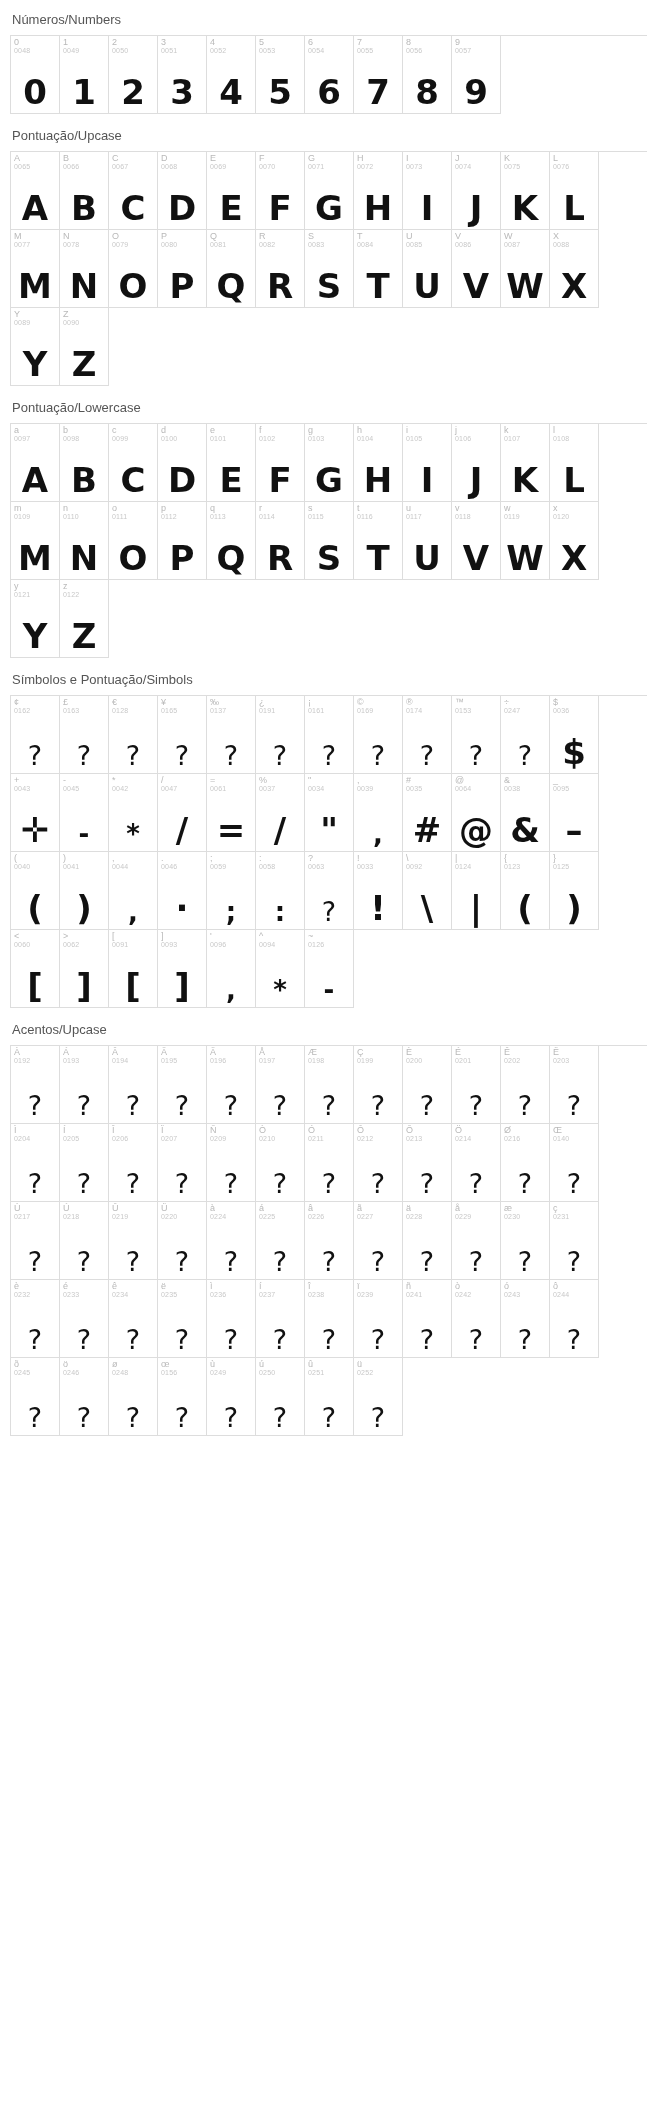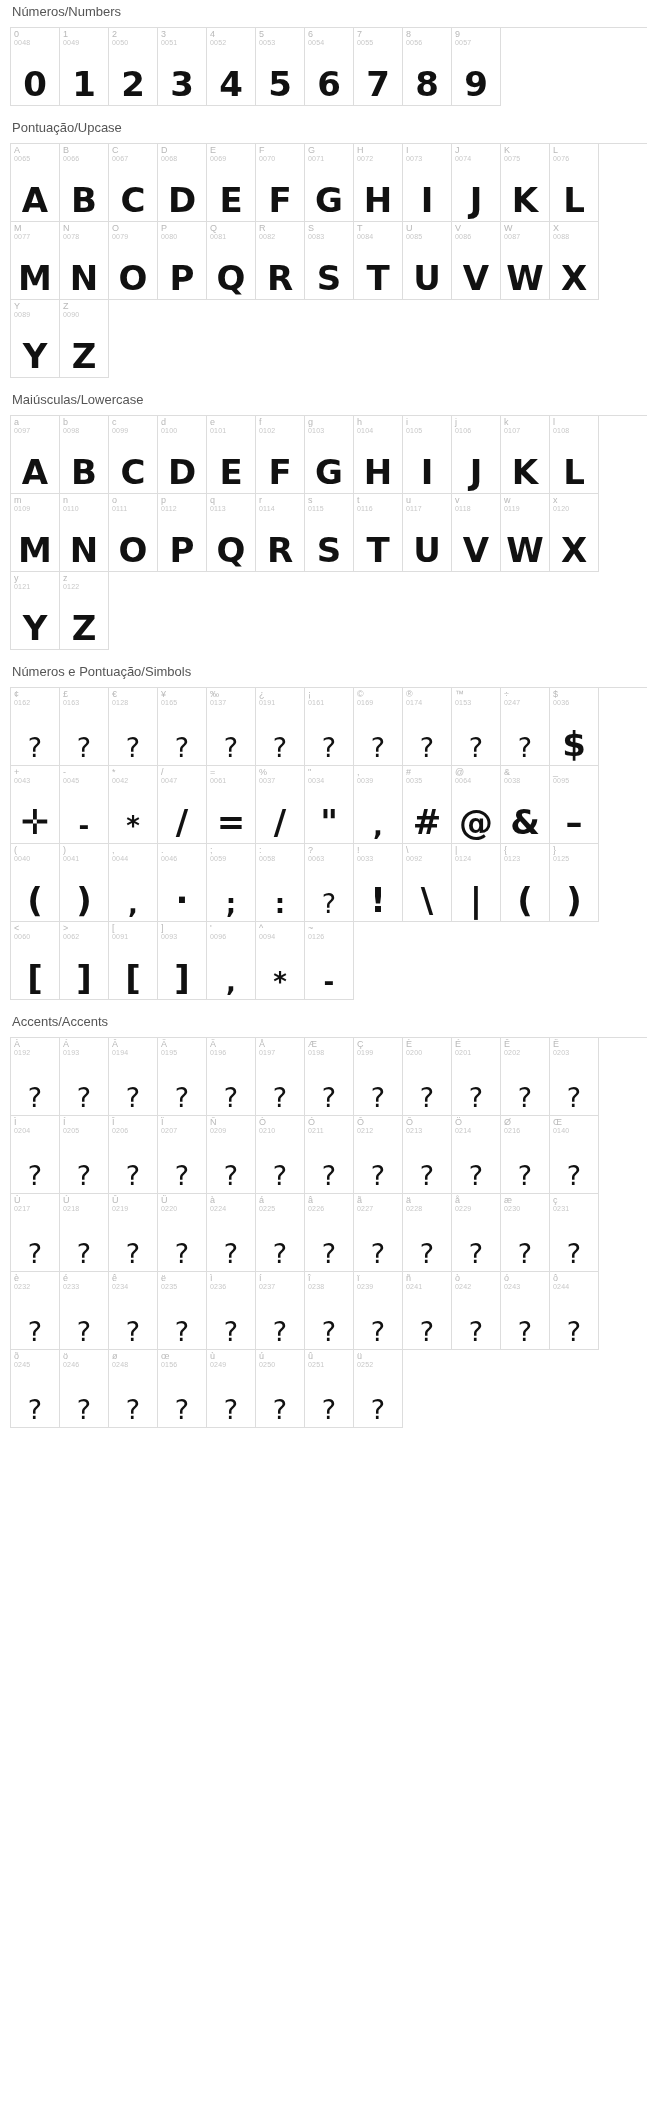--- a/index.html
+++ b/index.html
@@ -6,21 +6,21 @@
   html, body {
     margin: 0; padding: 0;
     background: #ffffff;
     width: 661px;
   }
   body {
     font-family: "Liberation Sans", sans-serif;
     color: #333333;
     padding: 0 0 20px 0;
   }
-  .page { width: 549px; padding: 0 10px; }
+  .page { width: 549px; padding: 8px 10px; }
 
   .section-title {
     font-size: 13px;
     color: #555555;
     margin: 0;
     padding: 14px 0 8px 2px;
     font-weight: normal;
   }
   .section-title.first { padding-top: 4px; }
 
@@ -331,21 +331,21 @@
         <div class="glyph">Y</div>
       </div>
       <div class="cell">
         <div class="meta">
           <span class="ch">Z</span>
           <span class="code">0090</span>
         </div>
         <div class="glyph">Z</div>
       </div>
     </div>
-    <div class="section-title">Maiúsculas/Lowercase</div>
+    <div class="section-title">Pontuação/Lowercase</div>
     <div class="grid w13">
       <div class="cell">
         <div class="meta">
           <span class="ch">a</span>
           <span class="code">0097</span>
         </div>
         <div class="glyph">A</div>
       </div>
       <div class="cell">
         <div class="meta">
@@ -516,21 +516,21 @@
         <div class="glyph">Y</div>
       </div>
       <div class="cell">
         <div class="meta">
           <span class="ch">z</span>
           <span class="code">0122</span>
         </div>
         <div class="glyph">Z</div>
       </div>
     </div>
-    <div class="section-title">Números e Pontuação/Simbols</div>
+    <div class="section-title">Símbolos e Pontuação/Simbols</div>
     <div class="grid w13">
       <div class="cell">
         <div class="meta">
           <span class="ch">¢</span>
           <span class="code">0162</span>
         </div>
         <div class="glyph box">?</div>
       </div>
       <div class="cell">
         <div class="meta">
@@ -820,21 +820,21 @@
         <div class="glyph small">*</div>
       </div>
       <div class="cell">
         <div class="meta">
           <span class="ch">~</span>
           <span class="code">0126</span>
         </div>
         <div class="glyph small">-</div>
       </div>
     </div>
-    <div class="section-title">Accents/Accents</div>
+    <div class="section-title">Acentos/Upcase</div>
     <div class="grid w13">
       <div class="cell">
         <div class="meta">
           <span class="ch">À</span>
           <span class="code">0192</span>
         </div>
         <div class="glyph box">?</div>
       </div>
       <div class="cell">
         <div class="meta">

